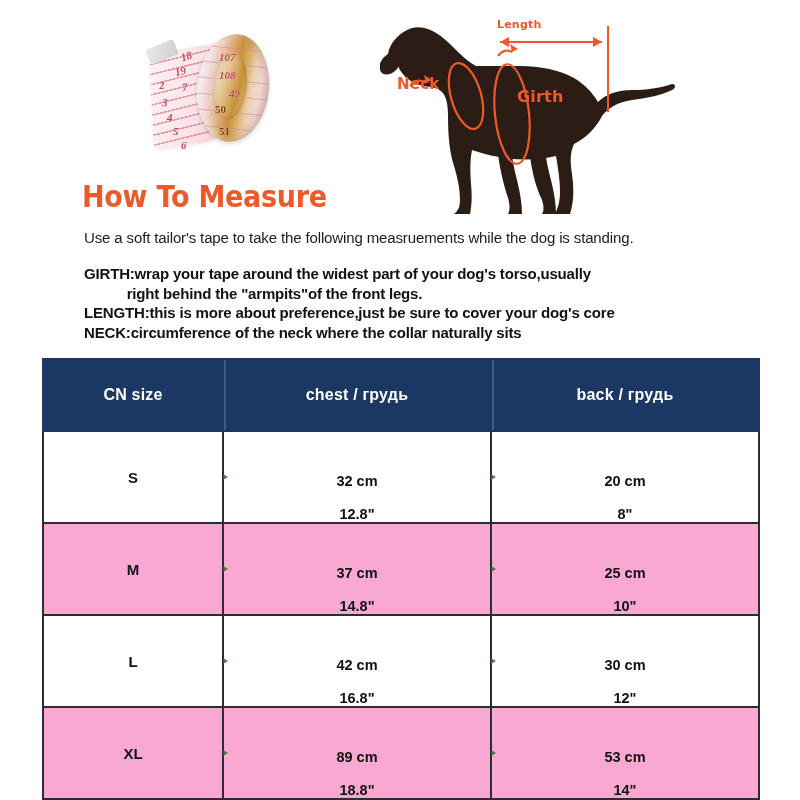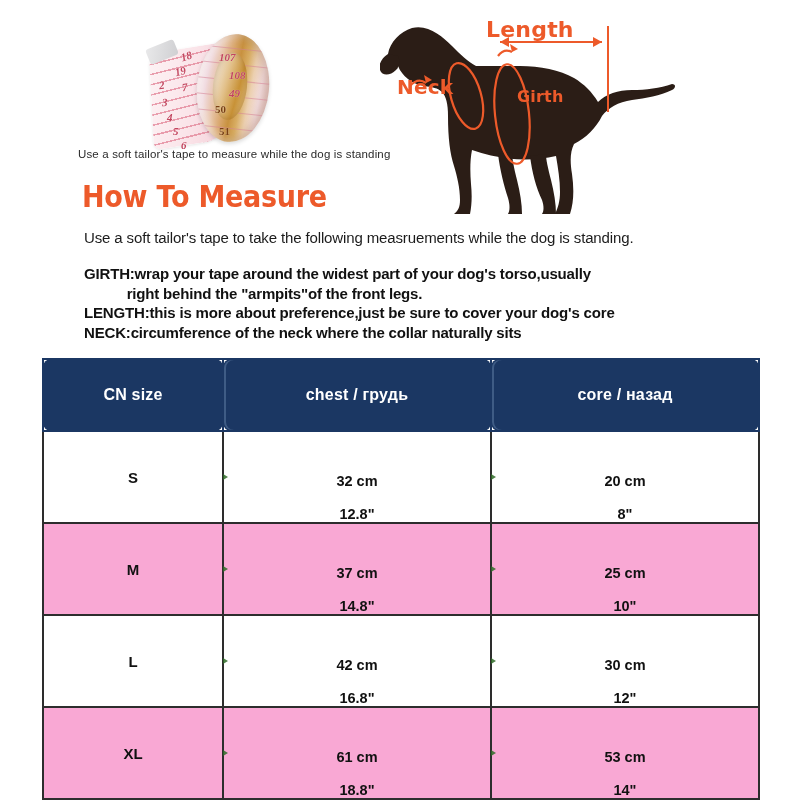--- a/index.html
+++ b/index.html
@@ -108,26 +108,26 @@
     left: 380px; top: 4px;
     width: 300px; height: 215px;
   }
   #dog-figure svg { display: block; }
 
   .diagram-label {
     position: absolute;
     color: #ED5A2A;
     font-weight: bold;
     font-family: "DejaVu Sans", sans-serif;
-    font-size: 20px;
+    font-size: 15px;
     letter-spacing: .2px;
     line-height: 1;
     white-space: nowrap;
   }
-  #label-length { left: 486px; top: 19px; font-size: 22px; }
+  #label-length { left: 497px; top: 19px; font-size: 11px; }
   #label-neck   { left: 397px; top: 77px; }
   #label-girth  { left: 517px; top: 89px; font-size: 16px; }
 
   
   #how-to-measure {
     position: absolute;
     left: 82px; top: 182px;
     font-family: "DejaVu Sans", sans-serif;
     font-weight: bold;
     font-size: 30px;
@@ -179,21 +179,20 @@
     padding: 0;
   }
   #size-table thead th {
     background: #1B3763;
     color: #ffffff;
     border-color: #1B3763;
     height: 70px;
     font-size: 16px;
     font-weight: bold;
     letter-spacing: .2px;
-    border-radius: 8px;
   }
   #size-table thead th.divider-cell {
     box-shadow: inset 2px 0 0 #3f5c85;
   }
   #size-table tbody td {
     height: 72px;
     font-size: 14.5px;
     font-weight: bold;
     color: #111111;
     background: #ffffff;
@@ -238,27 +237,26 @@
     <span class="tape-num" style="left:36px; top:29px; transform:rotate(-18deg)">18</span>
     <span class="tape-num" style="left:30px; top:44px; transform:rotate(-14deg)">19</span>
     <span class="tape-num" style="left:14px; top:58px; transform:rotate(-8deg)">2</span>
     <span class="tape-num" style="left:37px; top:60px; transform:rotate(-8deg)">7</span>
     <span class="tape-num" style="left:17px; top:75px; transform:rotate(-4deg)">3</span>
     <span class="tape-num" style="left:22px; top:90px">4</span>
     <span class="tape-num" style="left:28px; top:104px">5</span>
     <span class="tape-num" style="left:36px; top:118px">6</span>
 
     <span class="tape-num" style="left:74px; top:30px">107</span>
-    <span class="tape-num" style="left:84px; top:48px">108</span>
+    <span class="tape-num" style="left:74px; top:48px">108</span>
     <span class="tape-num" style="left:84px; top:66px">49</span>
     <span class="tape-num dark" style="left:70px; top:82px">50</span>
     <span class="tape-num dark" style="left:74px; top:104px">51</span>
   </div>
 
-  <div id="tape-caption">Use a soft tailor's tape to measure while the dog is standing</div>
 
   <div id="dog-figure">
     <svg width="300" height="215" viewBox="0 0 300 215" xmlns="http://www.w3.org/2000/svg">
       <g>
         <path fill="#2B1D16" d="
           M32,24 C20,28 10,38 8,50 C6,60 12,64 18,62
           C22,72 32,80 44,82 C52,83 58,84 62,88
           C66,92 68,100 68,112 C68,134 70,150 74,162
           C77,172 80,184 80,196 C80,203 78,207 74,210
           L90,210 C92,200 92,190 91,180 C90,168 90,156 92,146
@@ -313,21 +311,21 @@
 <table id="size-table">
   <colgroup>
     <col style="width:180px">
     <col style="width:268px">
     <col style="width:268px">
   </colgroup>
   <thead>
     <tr>
       <th>CN size</th>
       <th class="divider-cell">chest  / грудь</th>
-      <th class="divider-cell">core / назад</th>
+      <th class="divider-cell">back / грудь</th>
     </tr>
   </thead>
   <tbody>
     <tr>
       <td class="size-label">S</td>
       <td class="measure-cell">
         <span class="green-mark"></span>
         <span class="cm">32 cm</span>
         <span class="inch">12.8"</span>
       </td>
@@ -360,21 +358,21 @@
       <td class="measure-cell">
         <span class="green-mark"></span>
         <span class="cm">30 cm</span>
         <span class="inch">12"</span>
       </td>
     </tr>
     <tr class="striped">
       <td class="size-label">XL</td>
       <td class="measure-cell">
         <span class="green-mark"></span>
-        <span class="cm">61 cm</span>
+        <span class="cm">89 cm</span>
         <span class="inch">18.8"</span>
       </td>
       <td class="measure-cell">
         <span class="green-mark"></span>
         <span class="cm">53 cm</span>
         <span class="inch">14"</span>
       </td>
     </tr>
     <tr>
       <td class="size-label">2XL</td>

